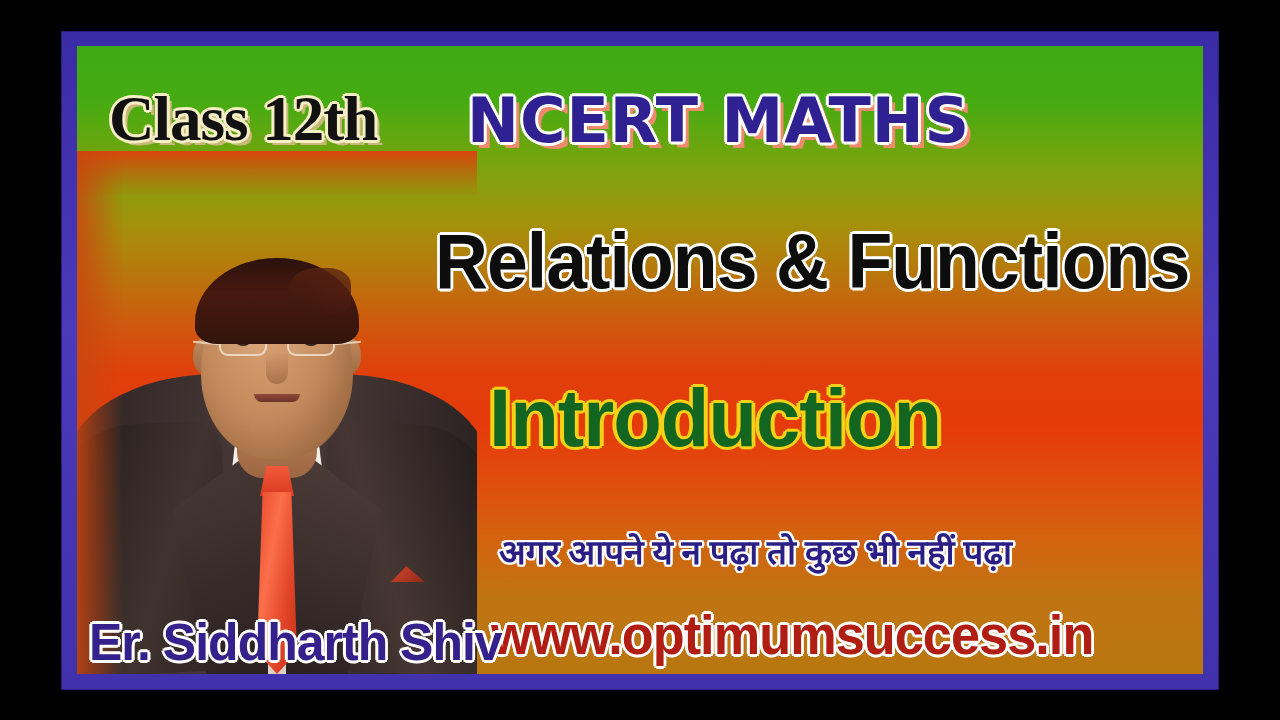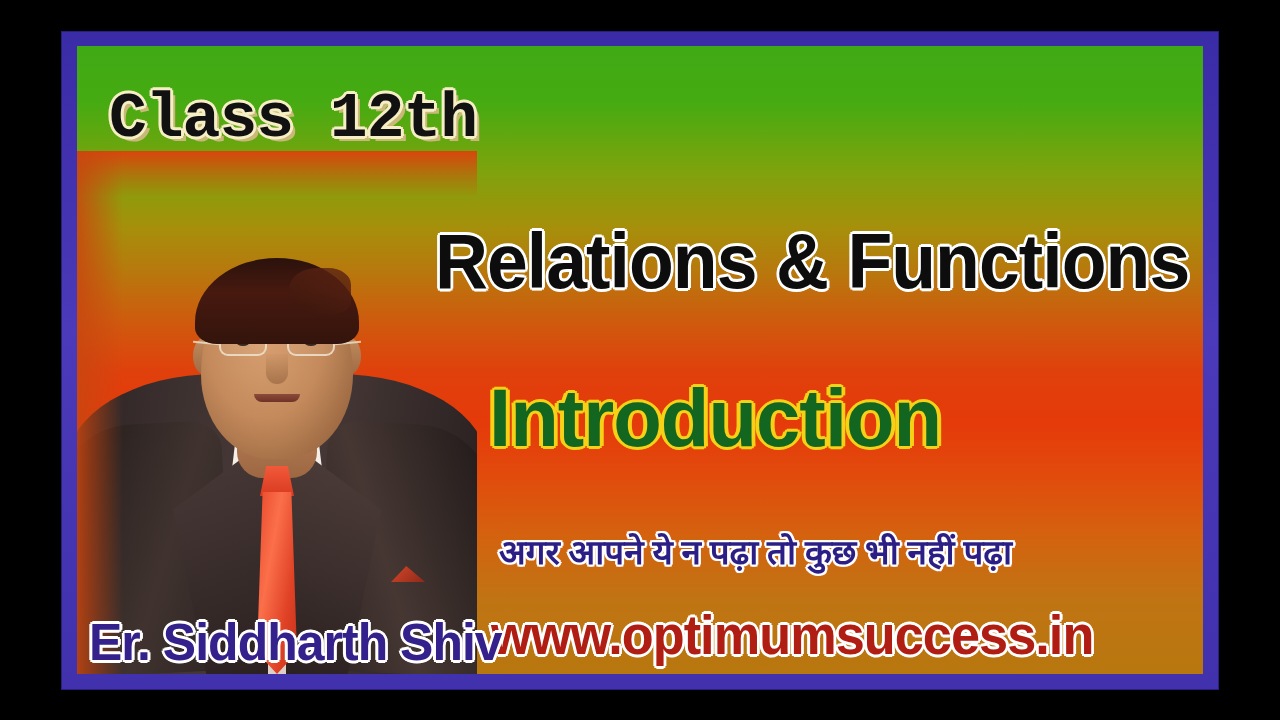--- a/index.html
+++ b/index.html
@@ -215,21 +215,21 @@
     background:linear-gradient(90deg,rgba(200,70,16,.85),rgba(200,70,16,0));
   }
 
   
   .otxt { position:absolute; white-space:nowrap; line-height:1; }
 
   
   #classTitle {
     left:32px; top:42px;
     font-size:63px; font-weight:bold;
-    font-family:Liberation Mono, monospace;
+    font-family:Liberation Serif, serif;
     color:#111111;
     letter-spacing:-1px;
     text-shadow:
       -2px -2px 0 #f6eec4,  2px -2px 0 #f6eec4,
       -2px  2px 0 #f6eec4,  2px  2px 0 #f6eec4,
       -3px  0   0 #f6eec4,  3px  0   0 #f6eec4,
        0   -3px 0 #f6eec4,  0    3px 0 #f6eec4,
        5px  5px 0 #c9b878;
   }
 
@@ -362,20 +362,21 @@
         <div class="bridge"></div>
         <div class="templeL"></div>
         <div class="templeR"></div>
         <div class="hair"></div>
         <div class="fadeTop"></div>
         <div class="fadeL"></div>
       </div>
 
       <div class="otxt" id="classTitle">Class 12th</div>
 
+      <div class="otxt" id="ncert">NCERT MATHS</div>
 
       <div class="otxt" id="chapter">Relations &amp; Functions</div>
 
       <div class="otxt" id="topic">Introduction</div>
 
       <div class="otxt" id="tagline">अगर आपने ये  न पढ़ा तो कुछ भी नहीं पढ़ा</div>
 
       <div class="otxt" id="website">www.optimumsuccess.in</div>
 
       <div class="otxt" id="presenter">Er. Siddharth Shiv</div>

